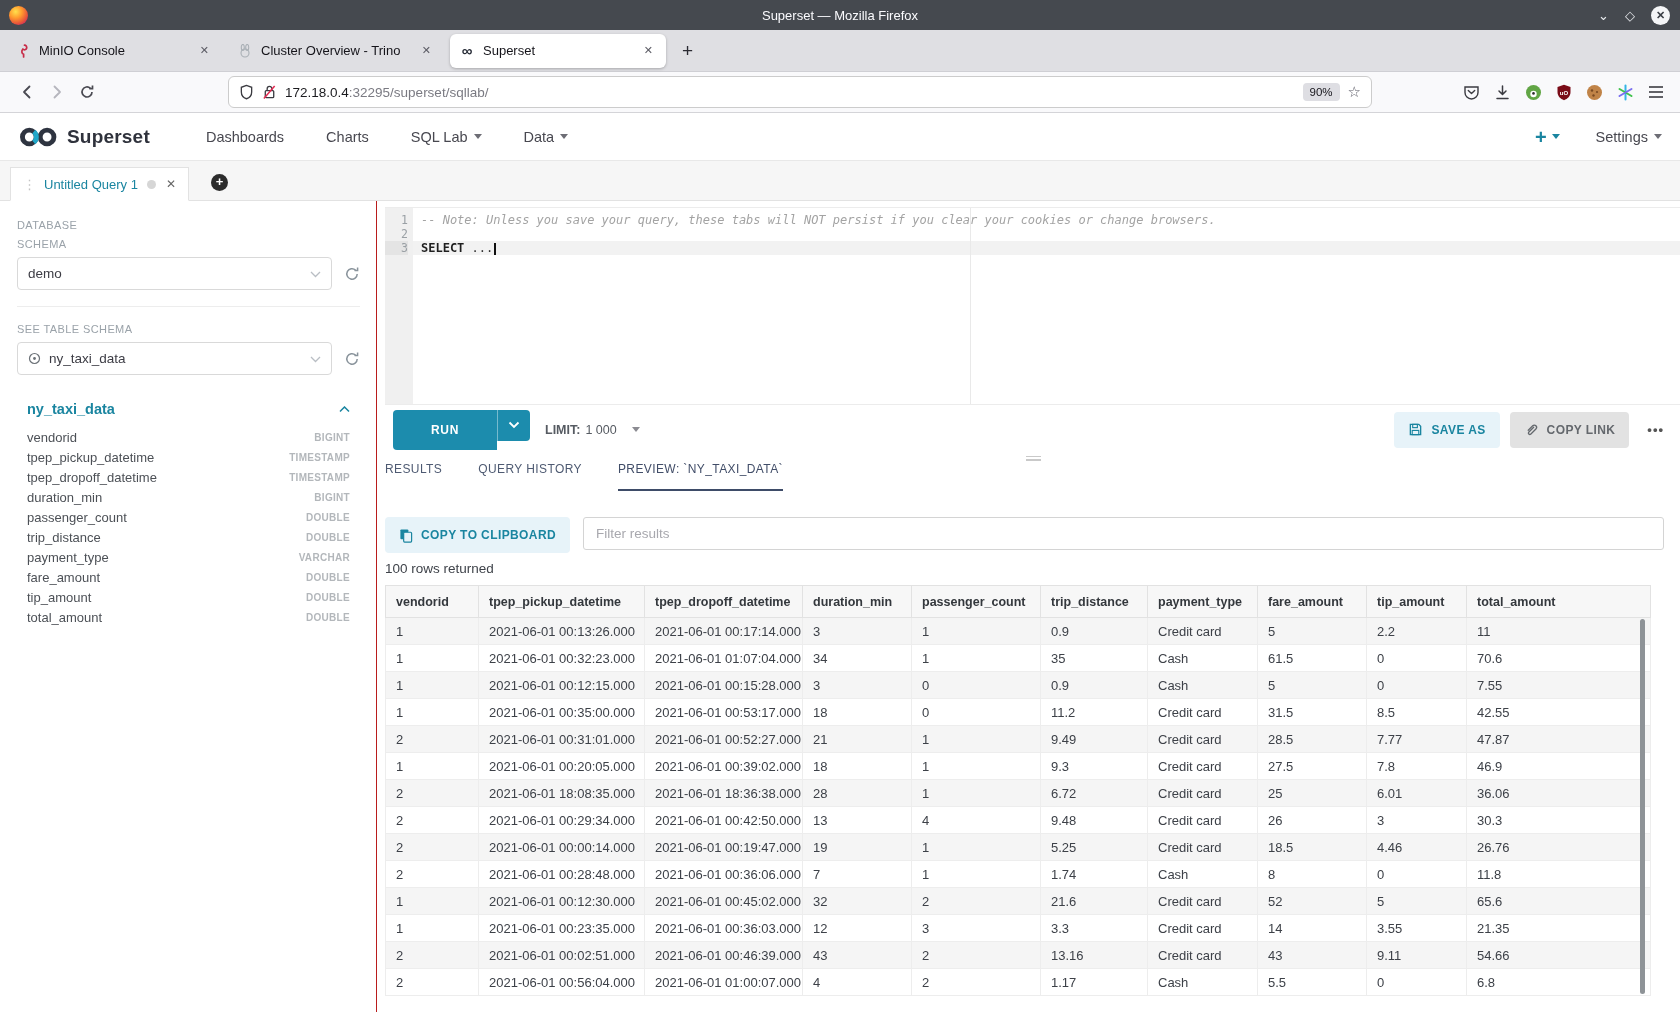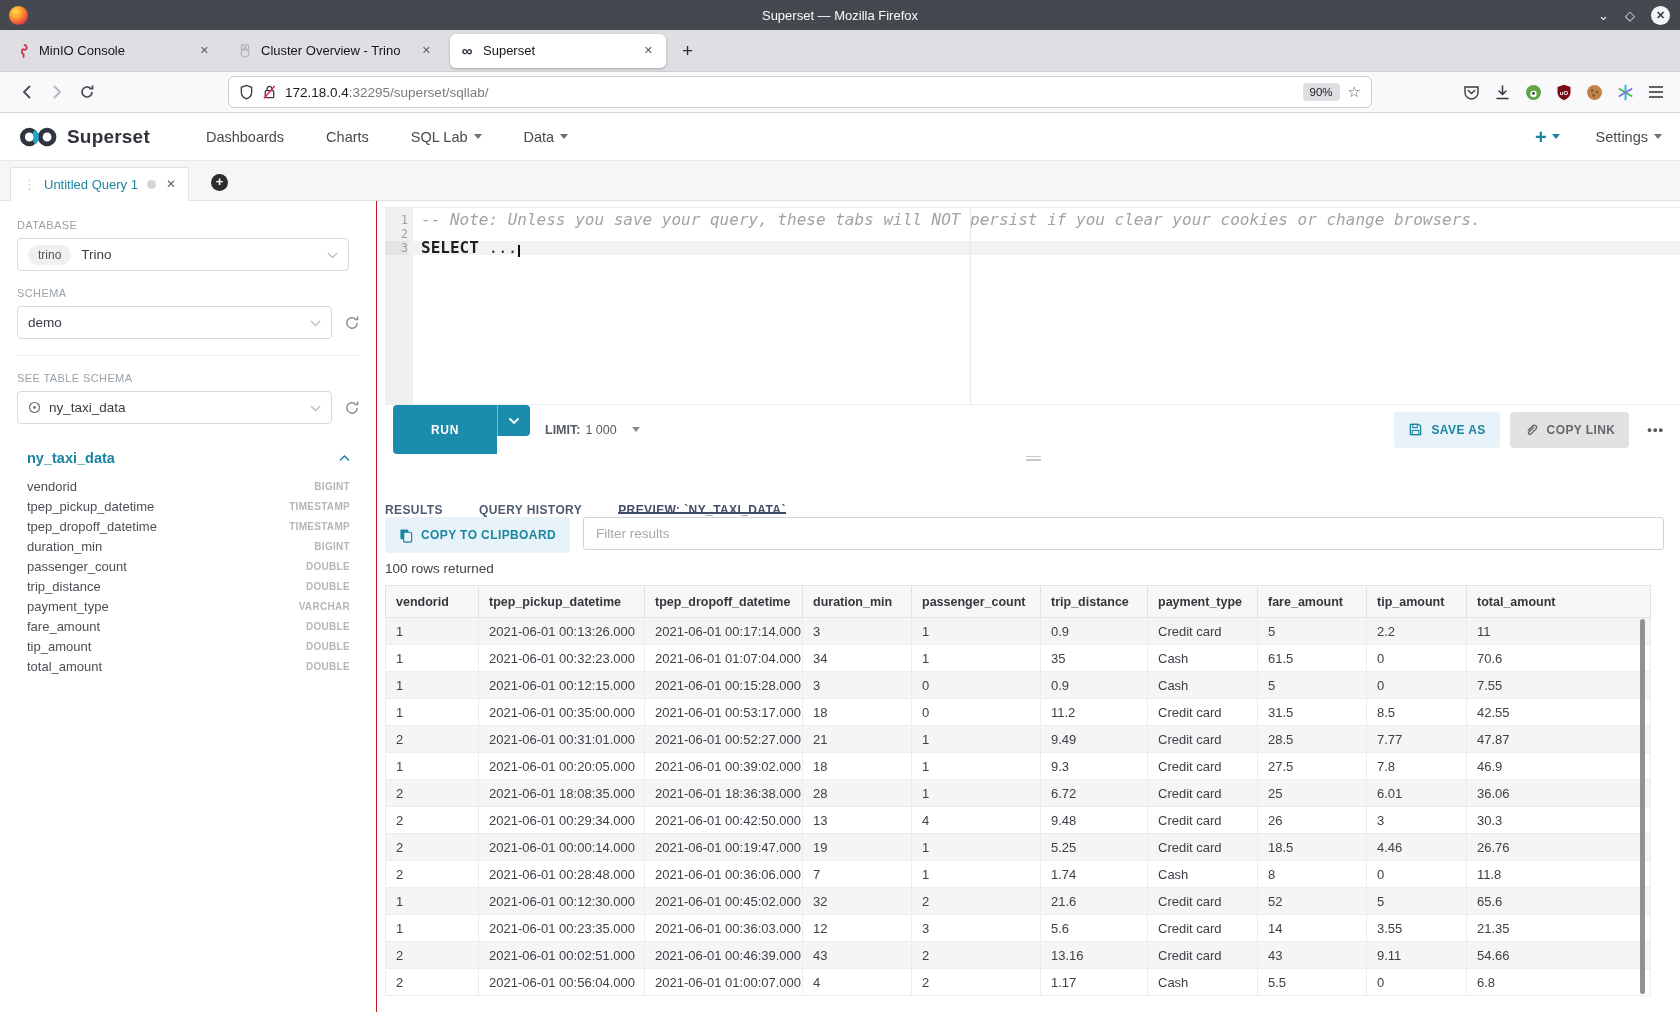--- a/index.html
+++ b/index.html
@@ -75,50 +75,50 @@
 
   .content { flex:1; padding:6px 0 0 8px; display:flex; flex-direction:column; position:relative; }
 
   
   .editor { height:198px; border-top:1px solid #ececec; border-bottom:1px solid #ececec; display:flex;
     font-family:"DejaVu Sans Mono", monospace; position:relative; margin-right:0; }
   .gutter { width:28px; flex:0 0 28px; background:#f0f0f0; color:#9aa0a5; font-size:11.5px; text-align:right; padding:5px 5px 0 0; }
   .gutter .gl { height:14px; line-height:14px; }
   .gutter .gl.active { background:#e4e4e4; }
   .codearea { flex:1; padding:5px 0 0 0; position:relative; }
-  .code-line { height:14px; line-height:14px; font-size:16px; white-space:pre; padding-left:8px; }
+  .code-line { height:14px; line-height:14px; font-size:12px; white-space:pre; padding-left:8px; }
   .code-line.active { background:#f2f2f2; }
   .comment { color:#a3a3a3; font-style:italic; }
   .kw { font-weight:700; color:#1f1f1f; }
   .dots3 { color:#333; }
   .cursor { display:inline-block; width:1.5px; height:12px; background:#111; vertical-align:text-bottom; margin-left:1px; }
   .ruler { position:absolute; left:557px; top:0; bottom:0; width:1px; background:#e9e9e9; }
 
   
   .sql-toolbar { height:49px; display:flex; align-items:center; padding:0 17px 0 8px; }
   .runbtn { display:flex; }
-  .run-main { width:104px; height:49px; background:#1c8cad; color:#fff; font-size:12px; font-weight:700; letter-spacing:.6px;
+  .run-main { width:104px; height:40px; background:#1c8cad; color:#fff; font-size:12px; font-weight:700; letter-spacing:.6px;
     display:flex; align-items:center; justify-content:center; border-radius:4px 0 0 4px; }
   .run-caret { width:33px; height:31px; background:#1c8cad; border-left:1px solid rgba(255,255,255,.4);
     display:flex; align-items:center; justify-content:center; border-radius:0 4px 4px 0; }
   .limit { margin-left:15px; display:flex; align-items:center; font-size:12.5px; color:#565b62; gap:5px; }
   .limit .caret { margin-left:10px; border-top-color:#8b8b92; }
   .right-actions { margin-left:auto; display:flex; align-items:center; gap:10px; }
   .btn-light { height:36px; display:flex; align-items:center; gap:8px; padding:0 14px; border-radius:4px;
     font-size:12px; font-weight:700; letter-spacing:.4px; }
   .btn-saveas { background:#e7f3f9; color:#1a85a0; }
   .btn-copylink { background:#e2e2e2; color:#64686d; }
   .more-dots { color:#555; font-size:13px; font-weight:700; letter-spacing:1px; margin-left:8px; }
 
   .drag-handle { height:8px; display:flex; flex-direction:column; align-items:center; justify-content:center; gap:2px; }
   .drag-handle i { display:block; width:15px; height:1.5px; background:#c9c9c9; }
 
   
   .south-tabs { display:flex; gap:36px; padding-left:0; height:29px; }
-  .stab { font-size:12px; font-weight:700; letter-spacing:.4px; color:#4e5a72; padding-bottom:9px; border-bottom:2px solid transparent;margin-top:41px; }
+  .stab { font-size:12px; font-weight:400; letter-spacing:.4px; color:#4e5a72; padding-bottom:9px; border-bottom:2px solid transparent; }
   .stab.active { color:#414d68; border-bottom-color:#3e4c68; }
 
   .results-toolbar { display:flex; margin:26px 17px 0 0; gap:13px; height:33px; }
   .btn-copyclip { background:#e7f3f9; color:#1a85a0; }
   .filter-input { flex:1; border:1px solid #d4d4d4; border-radius:3px; padding:0 12px; font-size:13.5px;
     font-family:"Liberation Sans", sans-serif; color:#3c3c44; outline:none; }
   .filter-input::placeholder { color:#a8a8ae; }
   .rowcount { margin:11px 0 0 0; font-size:13.5px; color:#3f434a; }
 
   
@@ -311,31 +311,20 @@
     <span class="qdot"></span>
     <span class="qclose">✕</span>
   </div>
   <div class="newquery">+</div>
 </div>
 
 <div class="main">
 
   <div class="sidebar">
     <div class="sb-label">DATABASE</div>
-    <div class="sel-row">
-      <div class="selbox">
-        <span class="pill">trino</span>
-        <span class="selval">Trino</span>
-        <span class="chev">
-            <svg width="11" height="7" viewBox="0 0 11 7">
-              <polyline points="1,1 5.5,5.5 10,1" fill="none" stroke="#b9bec4" stroke-width="1.3"></polyline>
-            </svg>
-          </span>
-      </div>
-    </div>
 
     <div class="sb-label">SCHEMA</div>
     <div class="sel-row">
       <div class="selbox">
         <span class="selval">demo</span>
         <span class="chev">
             <svg width="11" height="7" viewBox="0 0 11 7">
               <polyline points="1,1 5.5,5.5 10,1" fill="none" stroke="#b9bec4" stroke-width="1.3"></polyline>
             </svg>
           </span>
@@ -665,21 +654,21 @@
               <td>52</td>
               <td>5</td>
               <td>65.6</td>
             </tr>
             <tr>
               <td>1</td>
               <td>2021-06-01 00:23:35.000</td>
               <td>2021-06-01 00:36:03.000</td>
               <td>12</td>
               <td>3</td>
-              <td>5.6</td>
+              <td>3.3</td>
               <td>Credit card</td>
               <td>14</td>
               <td>3.55</td>
               <td>21.35</td>
             </tr>
             <tr>
               <td>2</td>
               <td>2021-06-01 00:02:51.000</td>
               <td>2021-06-01 00:46:39.000</td>
               <td>43</td>

